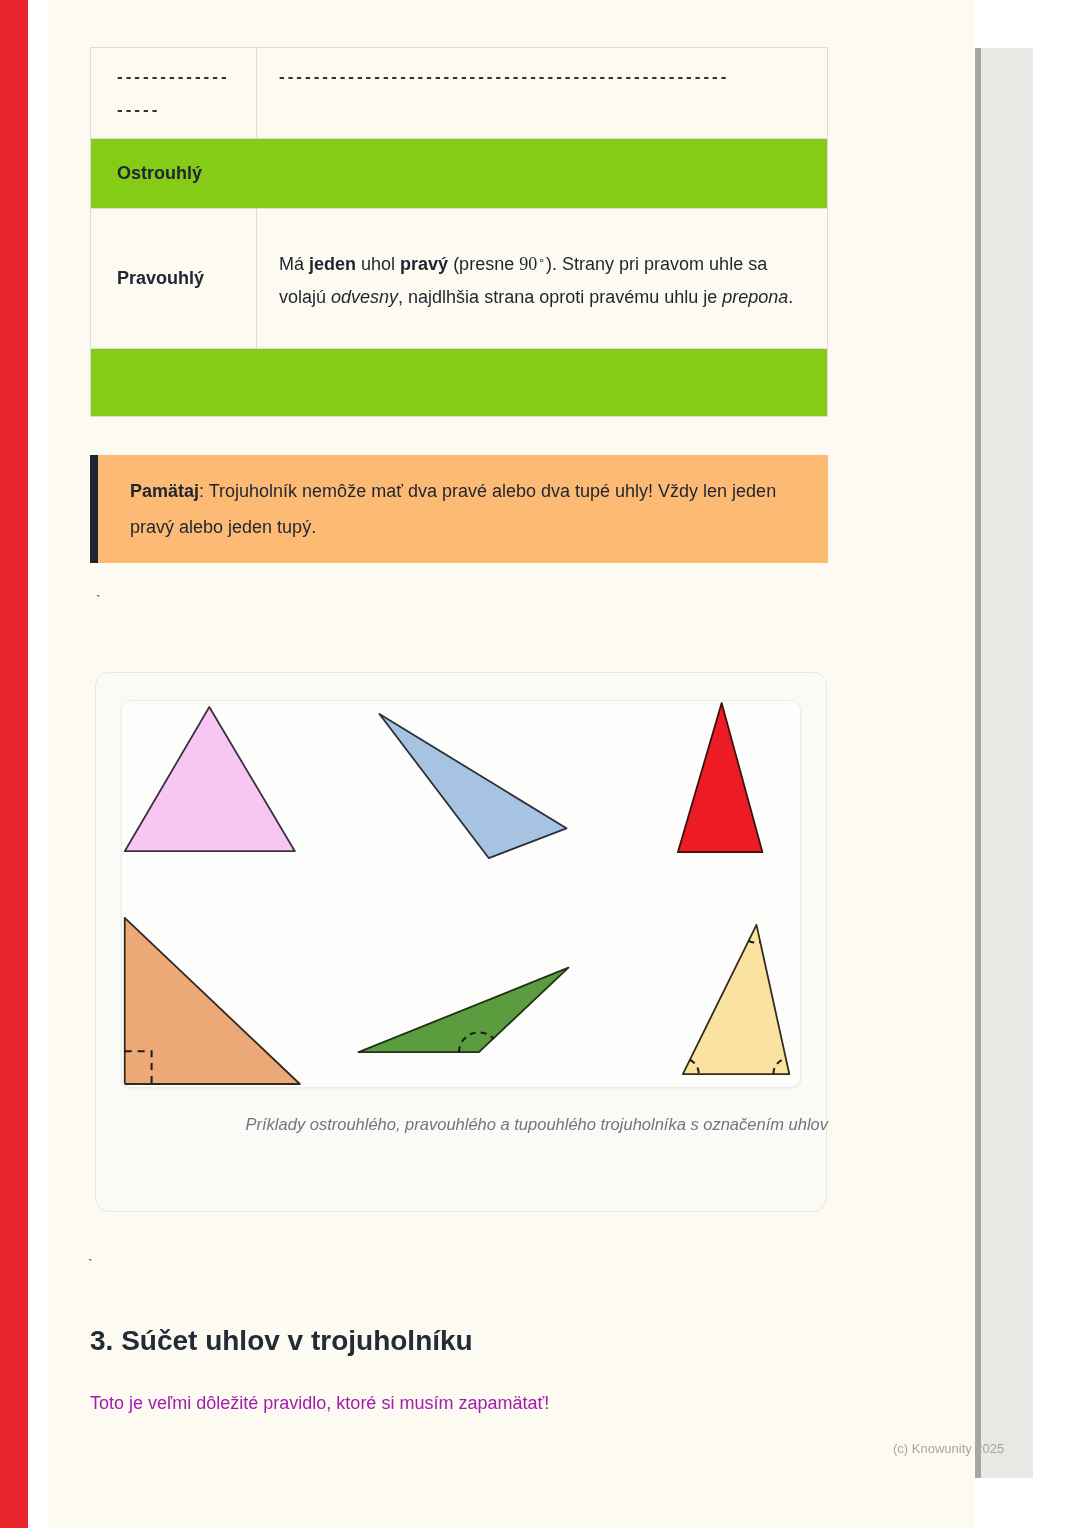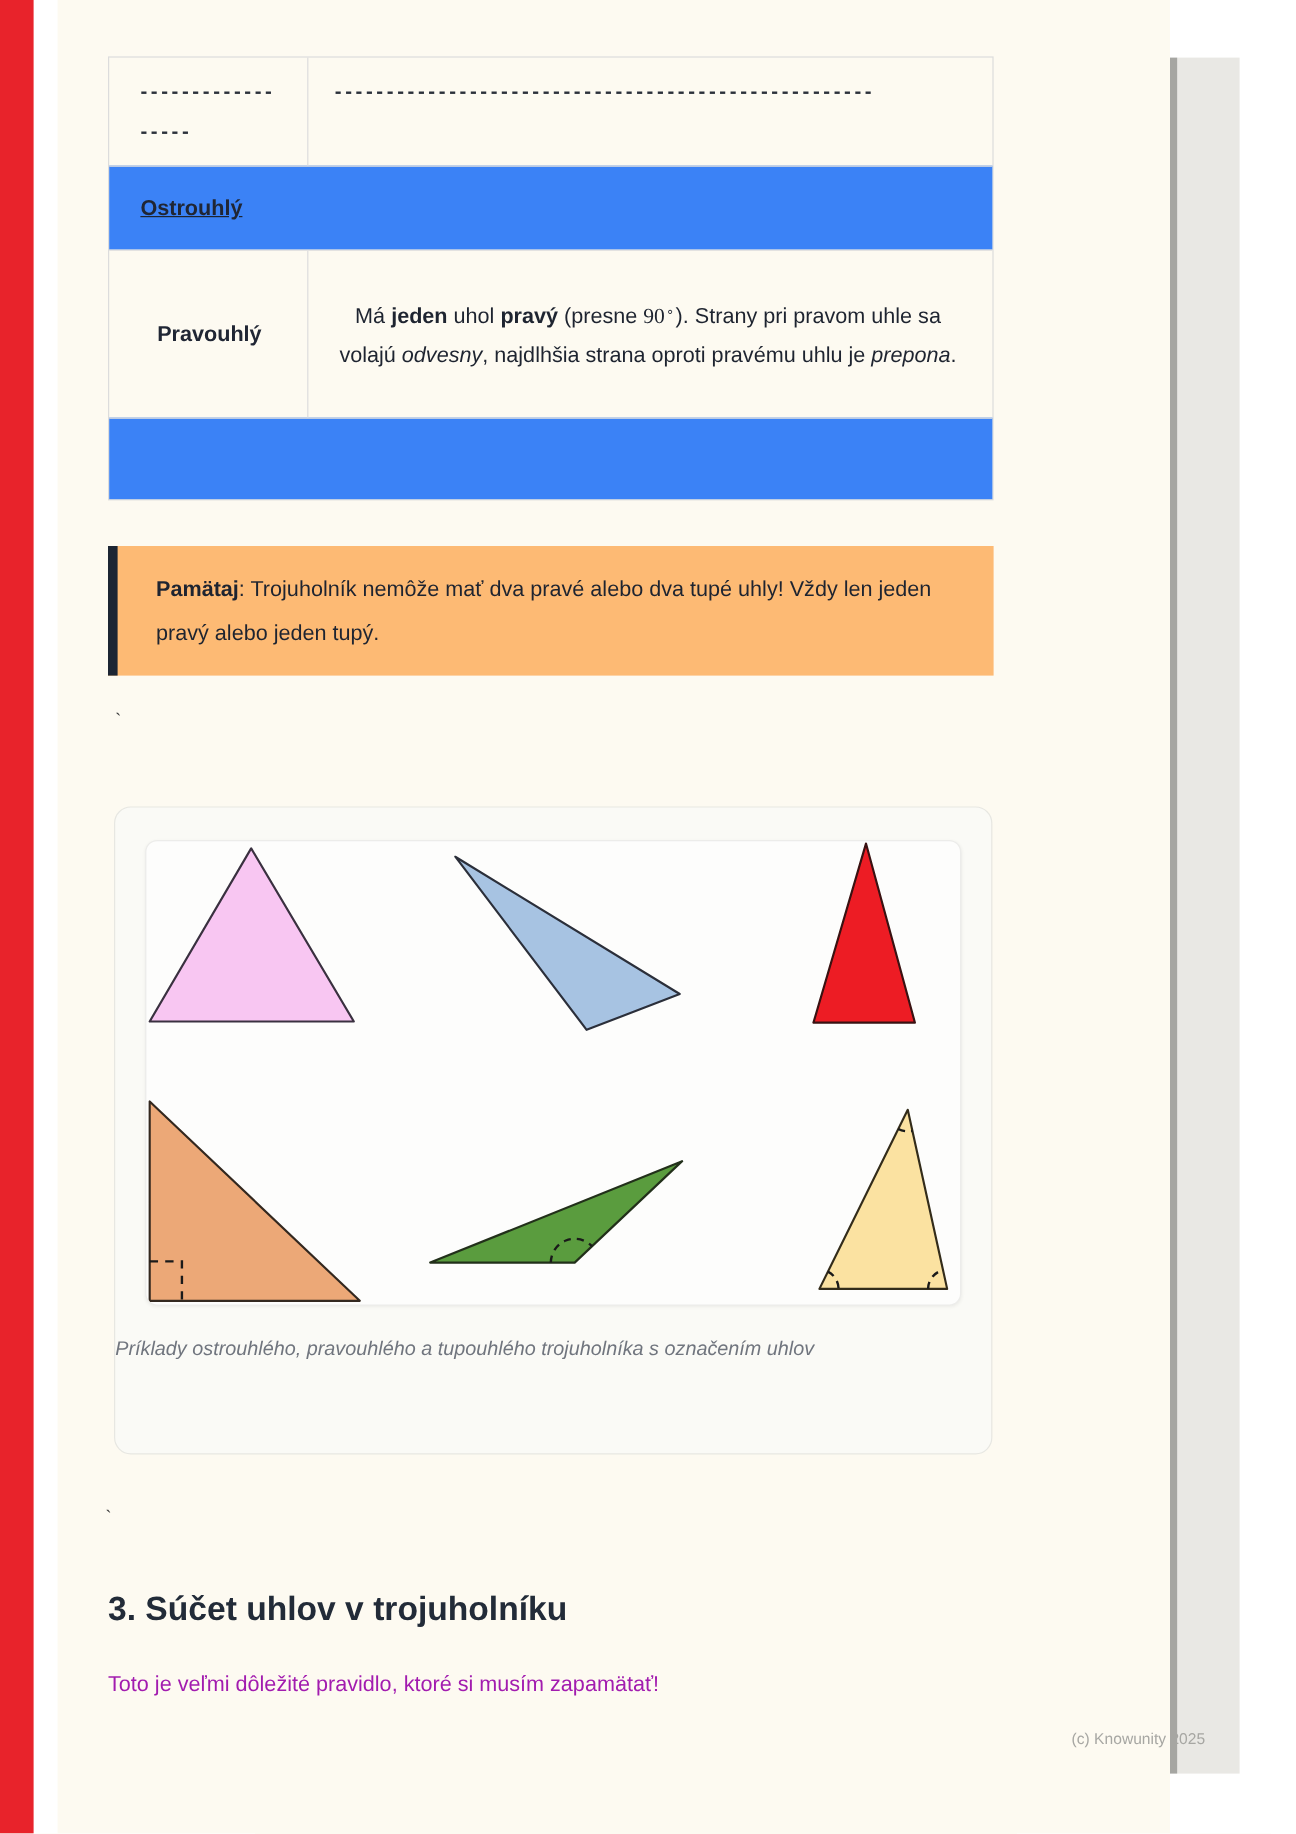--- a/index.html
+++ b/index.html
@@ -11,27 +11,27 @@
   .left-stripe{left:0;top:0;width:28px;height:1528px;background:#e8232b;z-index:10;}
   .page-bg{left:48px;top:0;width:927px;height:1528px;background:#fdfaf1;}
   .scroll-band{left:981px;top:48px;width:52px;height:1430px;background:#e9e8e4;z-index:2;}
   .scroll-thumb{left:975px;top:48px;width:6px;height:1430px;background:#a6a6a2;z-index:4;}
   .copyright{top:1441px;left:893px;font-size:13px;color:#a7a7a3;z-index:3;white-space:nowrap;}
 
   
   .ttable{left:90px;top:47px;width:738px;border:1px solid #dcdcdc;box-sizing:border-box;z-index:1;}
   .trow{display:grid;grid-template-columns:165px 1fr;box-sizing:border-box;border-top:1px solid #dcdcdc;}
   .trow:first-child{border-top:none;}
-  .trow.striped{background:#3b82f6;text-decoration:underline;}
+  .trow.striped{background:#84cc16;}
   .tcell{box-sizing:border-box;display:flex;flex-direction:column;justify-content:center;
          padding:10px 24px 10px 26px;font-size:18px;line-height:33px;}
   .tcell.c2{border-left:1px solid #dcdcdc;padding-left:22px;padding-right:26px;}
   .trow.r1{height:90px;}
   .trow.r2{height:70px;}
-  .trow.r3{height:140px;text-align:center;}
+  .trow.r3{height:140px;}
   .trow.r4{height:68px;}
   .trow.r1 .tcell{justify-content:flex-start;padding-top:12px;}
   .tlabel{font-weight:700;color:#202634;}
   .dashes{font-weight:700;letter-spacing:3px;color:#2b303a;font-size:17px;line-height:33px;white-space:nowrap;}
   b{font-weight:700;} i{font-style:italic;}
   .math{font-family:"Liberation Serif",serif;}
   .deg{font-family:"Liberation Serif",serif;font-size:11px;vertical-align:6px;margin:0 1px 0 1px;}
 
   
   .callout{left:90px;top:455px;width:738px;height:108px;background:#fdba74;
@@ -42,21 +42,21 @@
   .tick1{left:96px;top:592px;}
   .tick2{left:88px;top:1256px;}
 
   
   .figure-card{left:95px;top:672px;width:732px;height:540px;background:#fafaf6;
                border:1px solid #e7e7e2;border-radius:14px;box-sizing:border-box;z-index:1;}
   .figure-media{position:absolute;left:25px;top:27px;width:680px;height:388px;background:#fdfdfc;
                 border:1px solid #ececea;border-radius:10px;box-sizing:border-box;
                 box-shadow:0 1px 3px rgba(0,0,0,0.06);overflow:hidden;}
   .figure-media svg{display:block;width:678px;height:386px;}
-  .figure-caption{position:absolute;left:0;top:436px;width:732px;text-align:left;
+  .figure-caption{position:absolute;left:0;top:436px;width:732px;text-align:right;
                   font-style:italic;color:#70757e;font-size:16.5px;line-height:30px;}
   .figure-caption span{display:inline-block;max-width:600px;}
 
   
   .heading{left:90px;top:1324px;font-size:28px;line-height:34px;font-weight:700;color:#222b38;z-index:1;}
   .para{left:90px;top:1389px;font-size:18px;line-height:28px;color:#a21caf;z-index:1;}
 </style>
 </head>
 <body>
 

